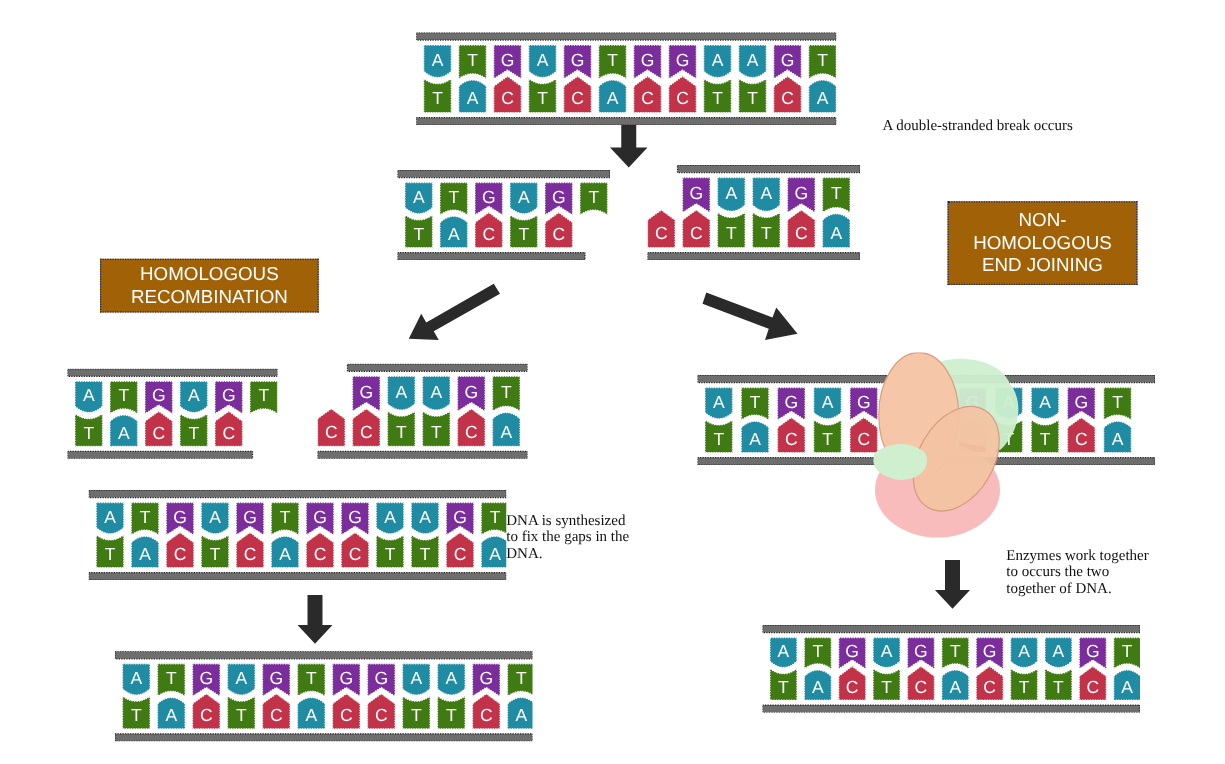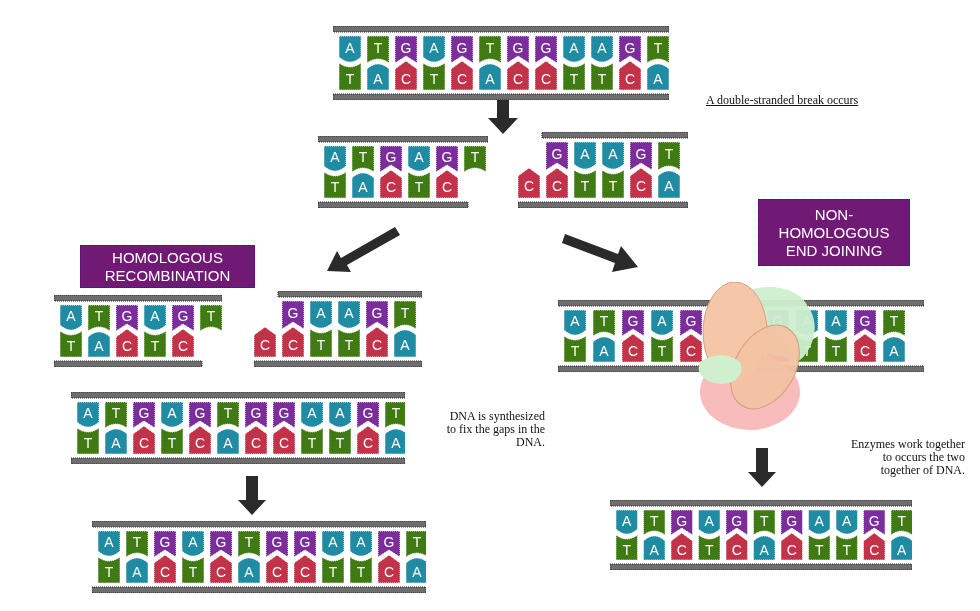--- a/index.html
+++ b/index.html
@@ -1,19 +1,19 @@
 <!DOCTYPE html>
 <html><head>
 <meta charset="utf-8">
 <style>
   html, body { margin: 0; padding: 0; background: #ffffff; }
   body { width: 980px; height: 611px; position: relative; overflow: hidden; font-family: "Liberation Sans", sans-serif; }
   .strand { position: absolute; }
-  .caption { position: absolute; font-family: "Liberation Serif", serif; font-size: 12px; color: #111; text-align: right; line-height: 13px; }
-  .label-box { position: absolute; background: #701a75; color: #fff; font-size: 15px; text-align: center; line-height: 18px; border: 1px dotted #1a2a7a; box-sizing: border-box; display: flex; align-items: center; justify-content: center; margin-top: 38px; }
+  .caption { position: absolute; font-family: "Liberation Serif", serif; font-size: 12px; color: #111; text-align: left; line-height: 13px; }
+  .label-box { position: absolute; background: #a16207; color: #fff; font-size: 15px; text-align: center; line-height: 18px; border: 1px dotted #1a2a7a; box-sizing: border-box; display: flex; align-items: center; justify-content: center; }
   .arrow { position: absolute; }
   .enzyme { position: absolute; }
 </style>
 </head>
 <body>
 
 <div class="strand" style="left:333px; top:26px; width:336px; height:74px;">
     <svg width="336" height="74" style="position: absolute; left: 0px; top: 0px;">
       <rect x="0" y="0" width="336" height="6" fill="#6e6e6e" stroke="#222" stroke-dasharray="1,1" stroke-width="1"></rect>
       <rect x="0" y="68" width="336" height="6" fill="#6e6e6e" stroke="#222" stroke-dasharray="1,1" stroke-width="1"></rect>
@@ -427,21 +427,21 @@
   </div>
 </div>
 <div class="label-box" style="left:758px; top:161px; width:152px; height:67px;">
   <div>
     <div>NON-</div>
     <div>HOMOLOGOUS</div>
     <div>END JOINING</div>
   </div>
 </div>
 
-<div class="caption" style="left:706px; top:94px; width:200px; text-align:left;text-decoration:underline;">A double-stranded break occurs</div>
+<div class="caption" style="left:706px; top:94px; width:200px; text-align:left;">A double-stranded break occurs</div>
 <div class="caption" style="left:405px; top:410px; width:140px;">
   <div>DNA is synthesized</div>
   <div>to fix the gaps in the</div>
   <div>DNA.</div>
 </div>
 <div class="caption" style="left:805px; top:414px; width:160px;margin-top:24px;">
   <div>Enzymes work together</div>
   <div>to occurs the two</div>
   <div>together of DNA.</div>
 </div>

